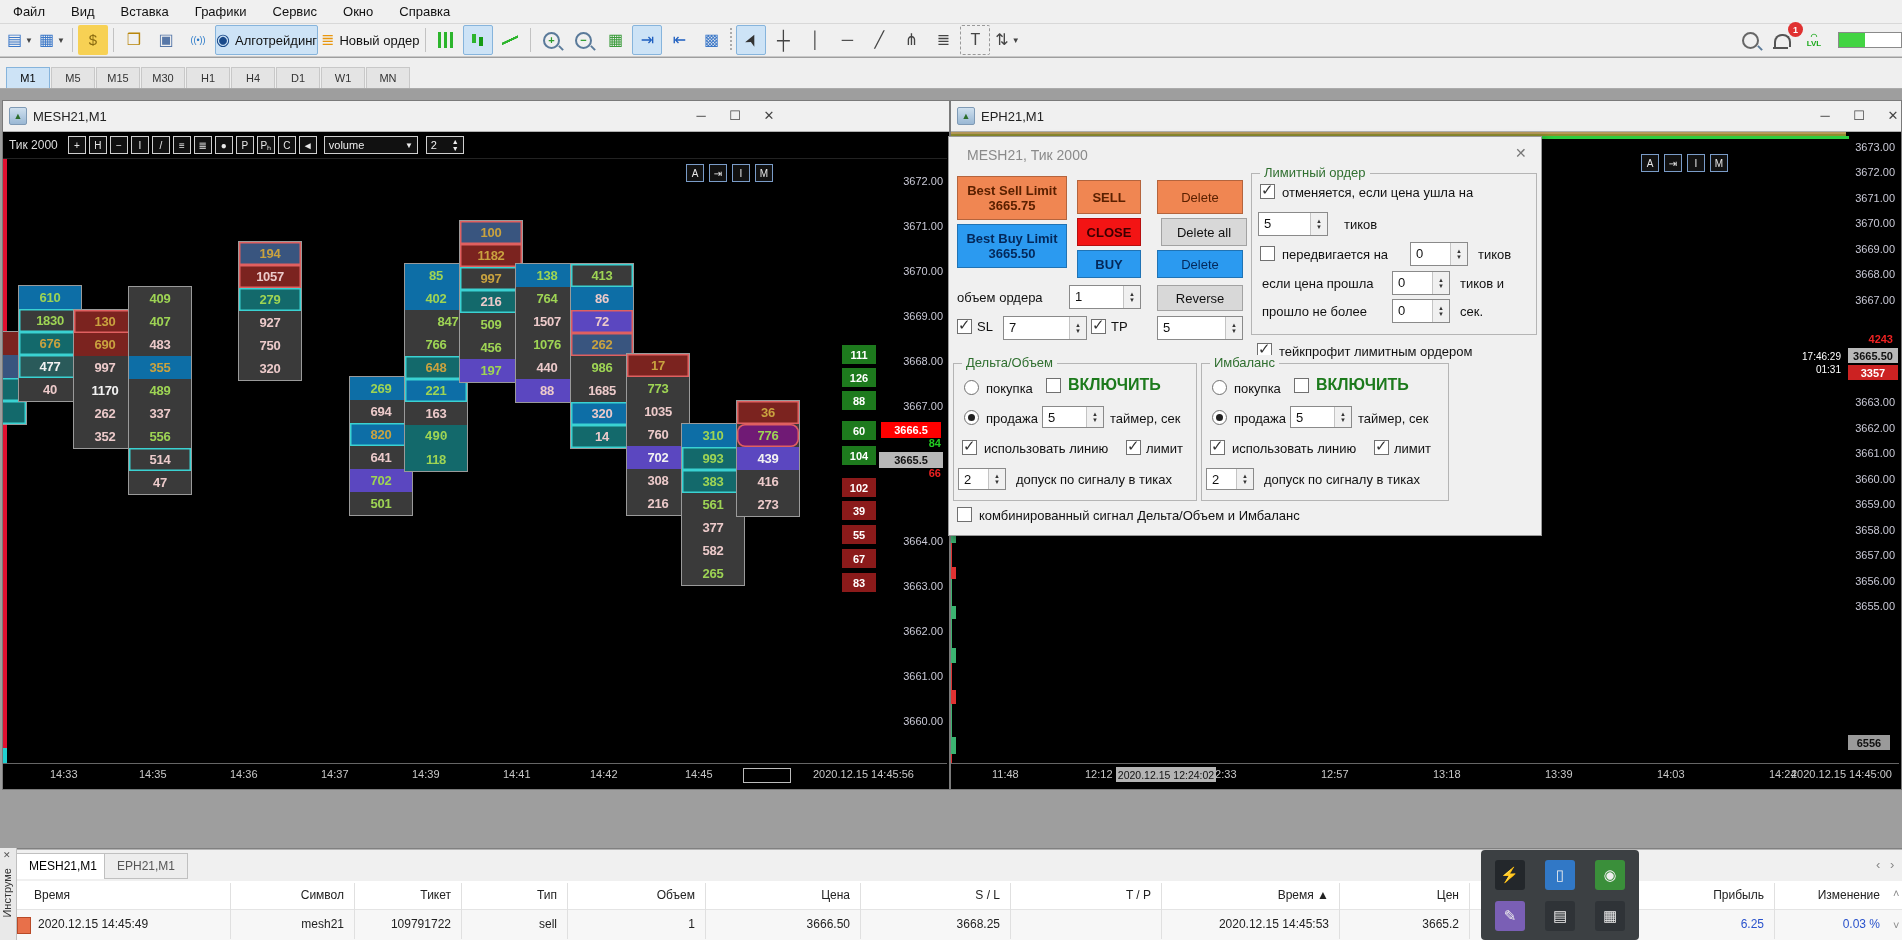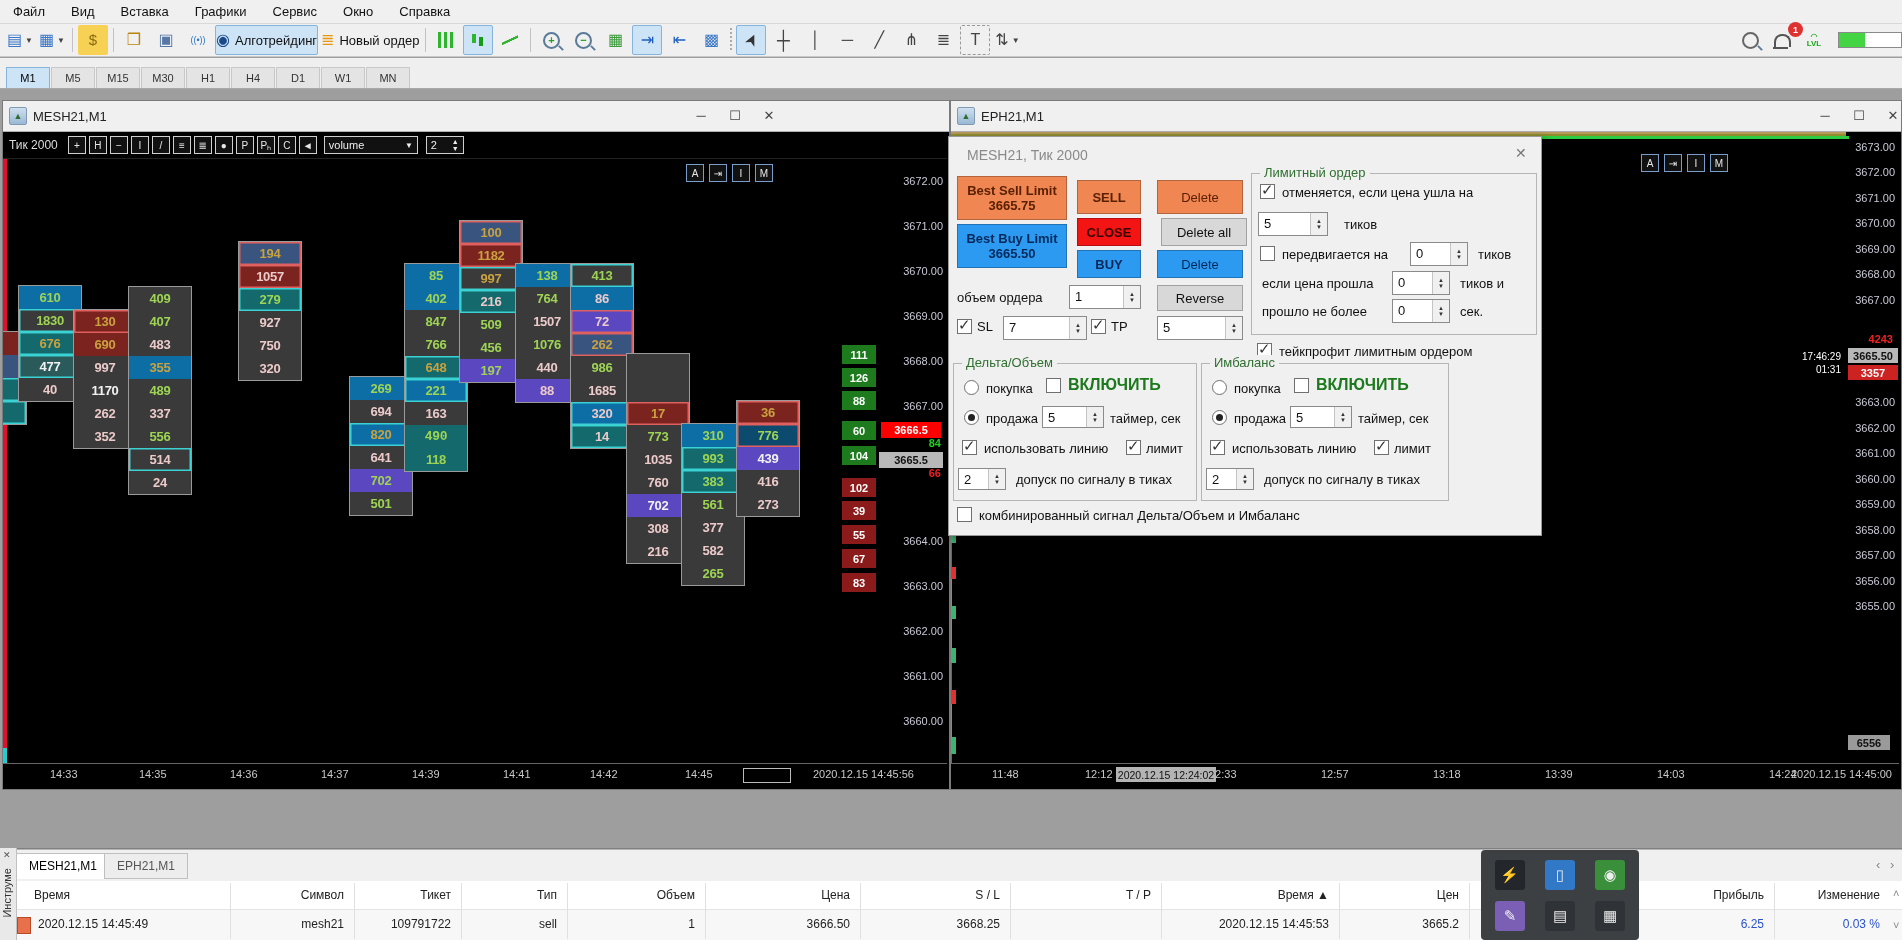--- a/index.html
+++ b/index.html
@@ -279,42 +279,42 @@
         </div>
         <div class="cellcol" style="left: 125px; top: 154px;">
           <div class="ccell" style="color: rgb(158, 212, 84);">409</div>
           <div class="ccell" style="color: rgb(158, 212, 84);">407</div>
           <div class="ccell" style="color: rgb(236, 202, 202);">483</div>
           <div class="ccell" style="color: rgb(201, 162, 63); background: rgb(13, 110, 166);">355</div>
           <div class="ccell" style="color: rgb(158, 212, 84);">489</div>
           <div class="ccell" style="color: rgb(236, 202, 202);">337</div>
           <div class="ccell" style="color: rgb(158, 212, 84);">556</div>
           <div class="ccell" style="color: rgb(236, 202, 202); box-shadow: rgb(58, 210, 210) 0px 0px 0px 1.5px inset;">514</div>
-          <div class="ccell" style="color: rgb(236, 202, 202);">24</div>
+          <div class="ccell" style="color: rgb(236, 202, 202);">47</div>
         </div>
         <div class="cellcol" style="left: 235px; top: 109px;">
           <div class="ccell" style="color: rgb(201, 162, 63); background: rgb(57, 85, 127); box-shadow: rgb(224, 96, 96) 0px 0px 0px 1.5px inset;">194</div>
           <div class="ccell" style="color: rgb(236, 202, 202); background: rgb(123, 35, 31); box-shadow: rgb(224, 96, 96) 0px 0px 0px 1.5px inset;">1057</div>
           <div class="ccell" style="color: rgb(158, 212, 84); background: rgb(19, 105, 107); box-shadow: rgb(58, 210, 210) 0px 0px 0px 1.5px inset;">279</div>
           <div class="ccell" style="color: rgb(236, 202, 202);">927</div>
           <div class="ccell" style="color: rgb(236, 202, 202);">750</div>
           <div class="ccell" style="color: rgb(236, 202, 202);">320</div>
         </div>
         <div class="cellcol" style="left: 346px; top: 244px;">
           <div class="ccell" style="color: rgb(158, 212, 84); background: rgb(13, 110, 166);">269</div>
           <div class="ccell" style="color: rgb(236, 202, 202);">694</div>
           <div class="ccell" style="color: rgb(201, 162, 63); background: rgb(13, 110, 166); box-shadow: rgb(58, 210, 210) 0px 0px 0px 1.5px inset;">820</div>
           <div class="ccell" style="color: rgb(236, 202, 202);">641</div>
           <div class="ccell" style="color: rgb(158, 212, 84); background: rgb(91, 71, 192);">702</div>
           <div class="ccell" style="color: rgb(158, 212, 84);">501</div>
         </div>
         <div class="cellcol" style="left: 401px; top: 131px;">
           <div class="ccell" style="color: rgb(158, 212, 84); background: rgb(13, 110, 166);">85</div>
           <div class="ccell" style="color: rgb(158, 212, 84); background: rgb(13, 110, 166);">402</div>
-          <div class="ccell" style="color: rgb(158, 212, 84);">847</div>
+          <div class="ccell" style="color: rgb(158, 212, 84); margin-left: 12px;">847</div>
           <div class="ccell" style="color: rgb(158, 212, 84);">766</div>
           <div class="ccell" style="color: rgb(201, 162, 63); background: rgb(19, 105, 107); box-shadow: rgb(58, 210, 210) 0px 0px 0px 1.5px inset;">648</div>
           <div class="ccell" style="color: rgb(158, 212, 84); background: rgb(13, 110, 166); box-shadow: rgb(58, 210, 210) 0px 0px 0px 1.5px inset;">221</div>
           <div class="ccell" style="color: rgb(236, 202, 202);">163</div>
           <div class="ccell" style="color: rgb(158, 212, 84); background: rgb(19, 105, 107); font-family: Liberation Mono, monospace;">490</div>
           <div class="ccell" style="color: rgb(158, 212, 84); background: rgb(19, 105, 107);">118</div>
         </div>
         <div class="cellcol" style="left: 456px; top: 88px;">
           <div class="ccell" style="color: rgb(201, 162, 63); background: rgb(57, 85, 127); box-shadow: rgb(224, 96, 96) 0px 0px 0px 1.5px inset;">100</div>
           <div class="ccell" style="color: rgb(201, 162, 63); background: rgb(123, 35, 31); box-shadow: rgb(224, 96, 96) 0px 0px 0px 1.5px inset;">1182</div>
@@ -336,40 +336,40 @@
           <div class="ccell" style="color: rgb(158, 212, 84); box-shadow: rgb(58, 210, 210) 0px 0px 0px 1.5px inset;">413</div>
           <div class="ccell" style="color: rgb(236, 202, 202); background: rgb(13, 110, 166);">86</div>
           <div class="ccell" style="color: rgb(236, 202, 202); background: rgb(91, 71, 192); box-shadow: rgb(224, 96, 96) 0px 0px 0px 1.5px inset;">72</div>
           <div class="ccell" style="color: rgb(201, 162, 63); background: rgb(57, 85, 127); box-shadow: rgb(224, 96, 96) 0px 0px 0px 1.5px inset;">262</div>
           <div class="ccell" style="color: rgb(158, 212, 84);">986</div>
           <div class="ccell" style="color: rgb(236, 202, 202);">1685</div>
           <div class="ccell" style="color: rgb(236, 202, 202); background: rgb(13, 110, 166); box-shadow: rgb(58, 210, 210) 0px 0px 0px 1.5px inset;">320</div>
           <div class="ccell" style="color: rgb(236, 202, 202); background: rgb(19, 105, 107); box-shadow: rgb(58, 210, 210) 0px 0px 0px 1.5px inset;">14</div>
         </div>
         <div class="cellcol" style="left: 623px; top: 221px;">
-          <div class="ccell" style="color: rgb(201, 162, 63); background: rgb(123, 35, 31); box-shadow: rgb(224, 96, 96) 0px 0px 0px 1.5px inset; margin-top: 48px;">17</div>
+          <div class="ccell" style="color: rgb(201, 162, 63); background: rgb(123, 35, 31); box-shadow: rgb(224, 96, 96) 0px 0px 0px 1.5px inset;">17</div>
           <div class="ccell" style="color: rgb(158, 212, 84);">773</div>
           <div class="ccell" style="color: rgb(236, 202, 202);">1035</div>
           <div class="ccell" style="color: rgb(236, 202, 202);">760</div>
           <div class="ccell" style="color: rgb(242, 242, 242); background: rgb(91, 71, 192);">702</div>
           <div class="ccell" style="color: rgb(236, 202, 202);">308</div>
           <div class="ccell" style="color: rgb(236, 202, 202);">216</div>
         </div>
         <div class="cellcol" style="left: 678px; top: 291px;">
           <div class="ccell" style="color: rgb(158, 212, 84); background: rgb(13, 110, 166);">310</div>
           <div class="ccell" style="color: rgb(158, 212, 84); background: rgb(19, 105, 107); box-shadow: rgb(58, 210, 210) 0px 0px 0px 1.5px inset;">993</div>
           <div class="ccell" style="color: rgb(158, 212, 84); background: rgb(19, 105, 107); box-shadow: rgb(58, 210, 210) 0px 0px 0px 1.5px inset;">383</div>
           <div class="ccell" style="color: rgb(158, 212, 84);">561</div>
           <div class="ccell" style="color: rgb(236, 202, 202);">377</div>
           <div class="ccell" style="color: rgb(236, 202, 202);">582</div>
           <div class="ccell" style="color: rgb(158, 212, 84);">265</div>
         </div>
         <div class="cellcol" style="left: 733px; top: 268px;">
           <div class="ccell" style="color: rgb(201, 162, 63); background: rgb(123, 35, 31); box-shadow: rgb(224, 96, 96) 0px 0px 0px 1.5px inset;">36</div>
-          <div class="ccell" style="color: rgb(158, 212, 84); background: #0c4a6e; box-shadow: rgb(224, 96, 96) 0px 0px 0px 1.5px inset;">776</div>
+          <div class="ccell" style="color: rgb(158, 212, 84); background: #701a75; box-shadow: rgb(224, 96, 96) 0px 0px 0px 1.5px inset; border-radius: 8px;">776</div>
           <div class="ccell" style="color: rgb(242, 242, 242); background: rgb(91, 71, 192);">439</div>
           <div class="ccell" style="color: rgb(236, 202, 202);">416</div>
           <div class="ccell" style="color: rgb(236, 202, 202);">273</div>
         </div>
         <div class="pricelab" style="top: 43px; right: 4px;">3672.00</div>
         <div class="pricelab" style="top: 88px; right: 4px;">3671.00</div>
         <div class="pricelab" style="top: 133px; right: 4px;">3670.00</div>
         <div class="pricelab" style="top: 178px; right: 4px;">3669.00</div>
         <div class="pricelab" style="top: 223px; right: 4px;">3668.00</div>
         <div class="pricelab" style="top: 268px; right: 4px;">3667.00</div>

